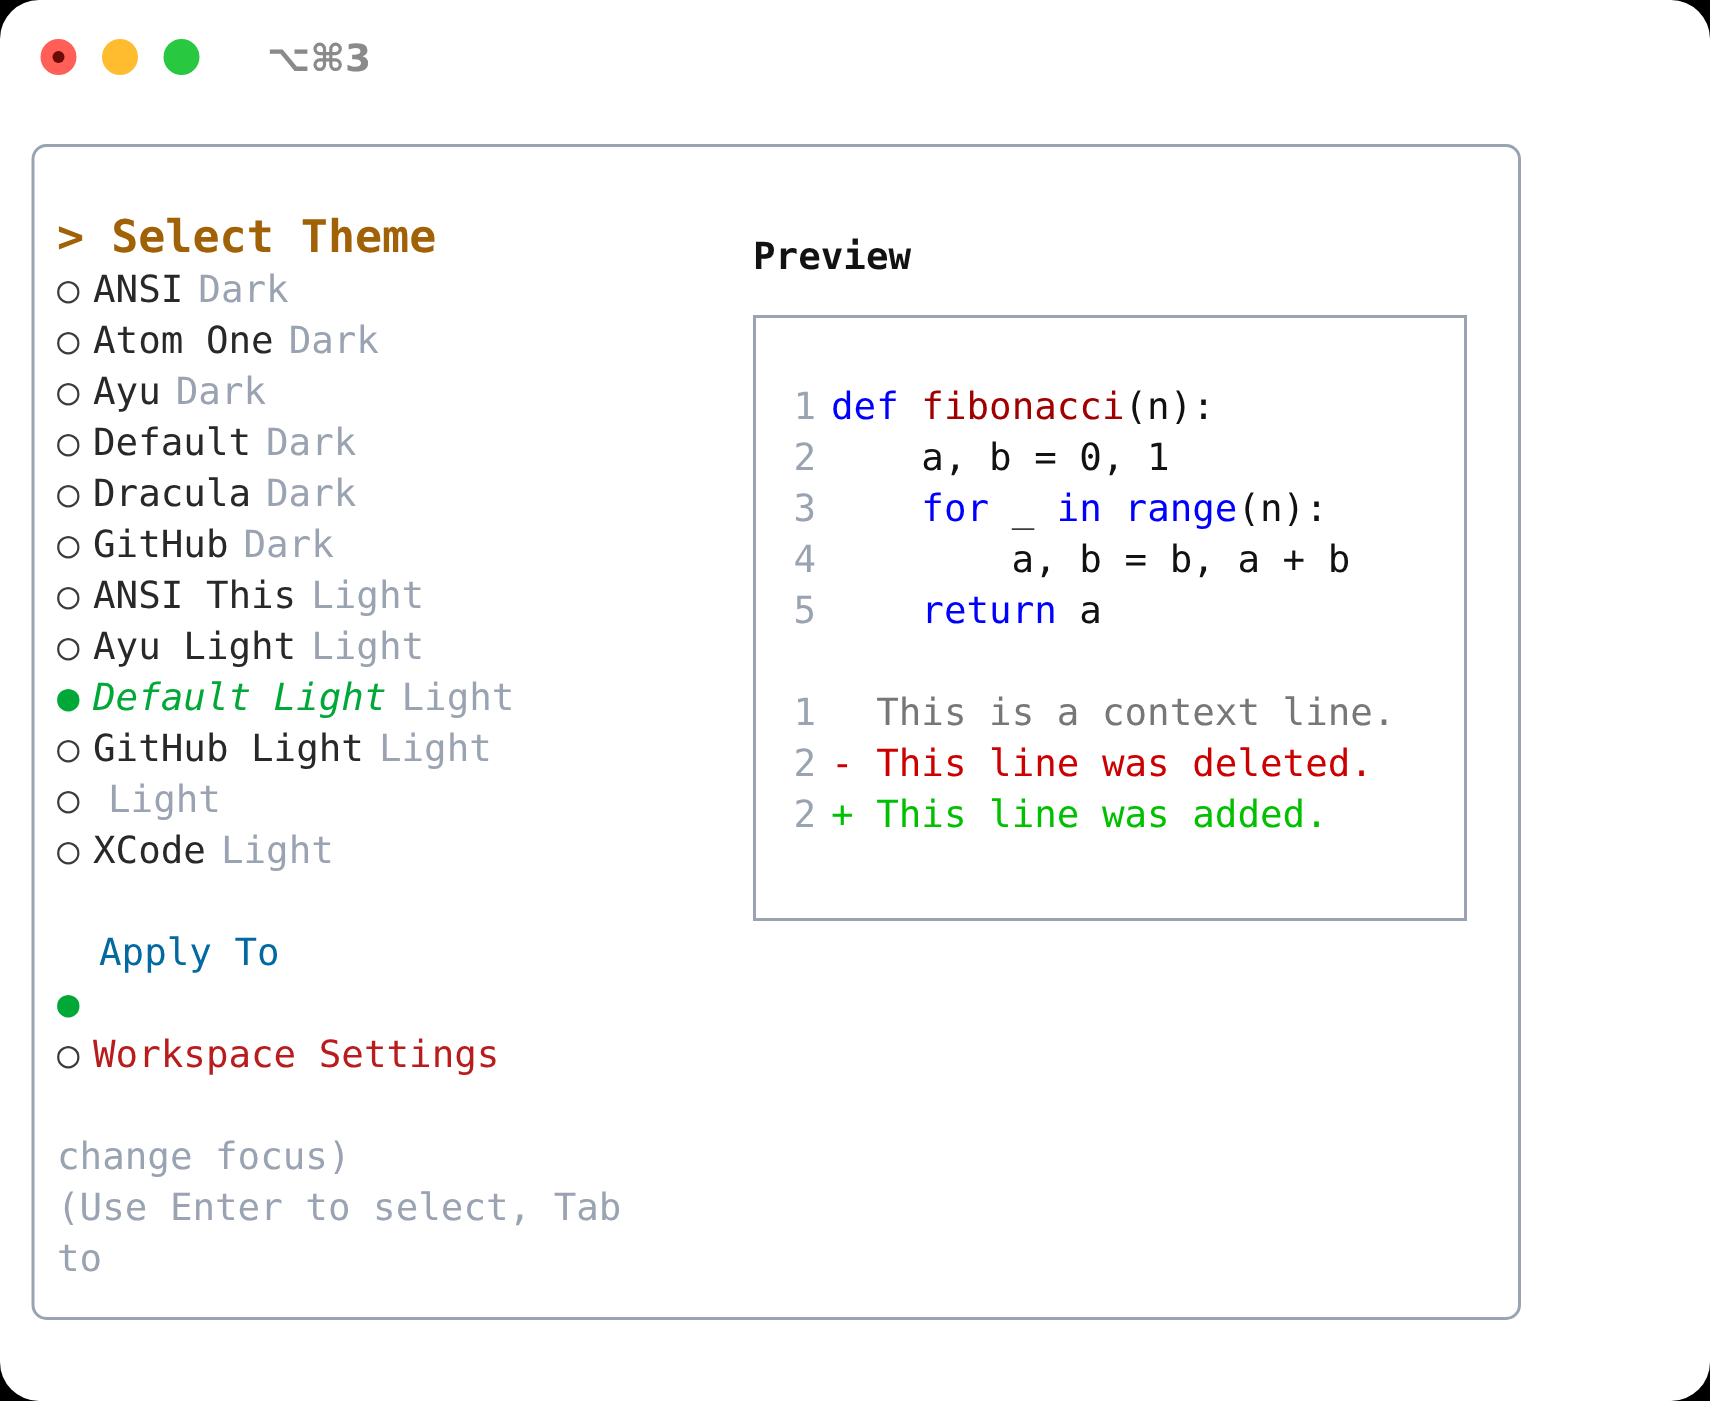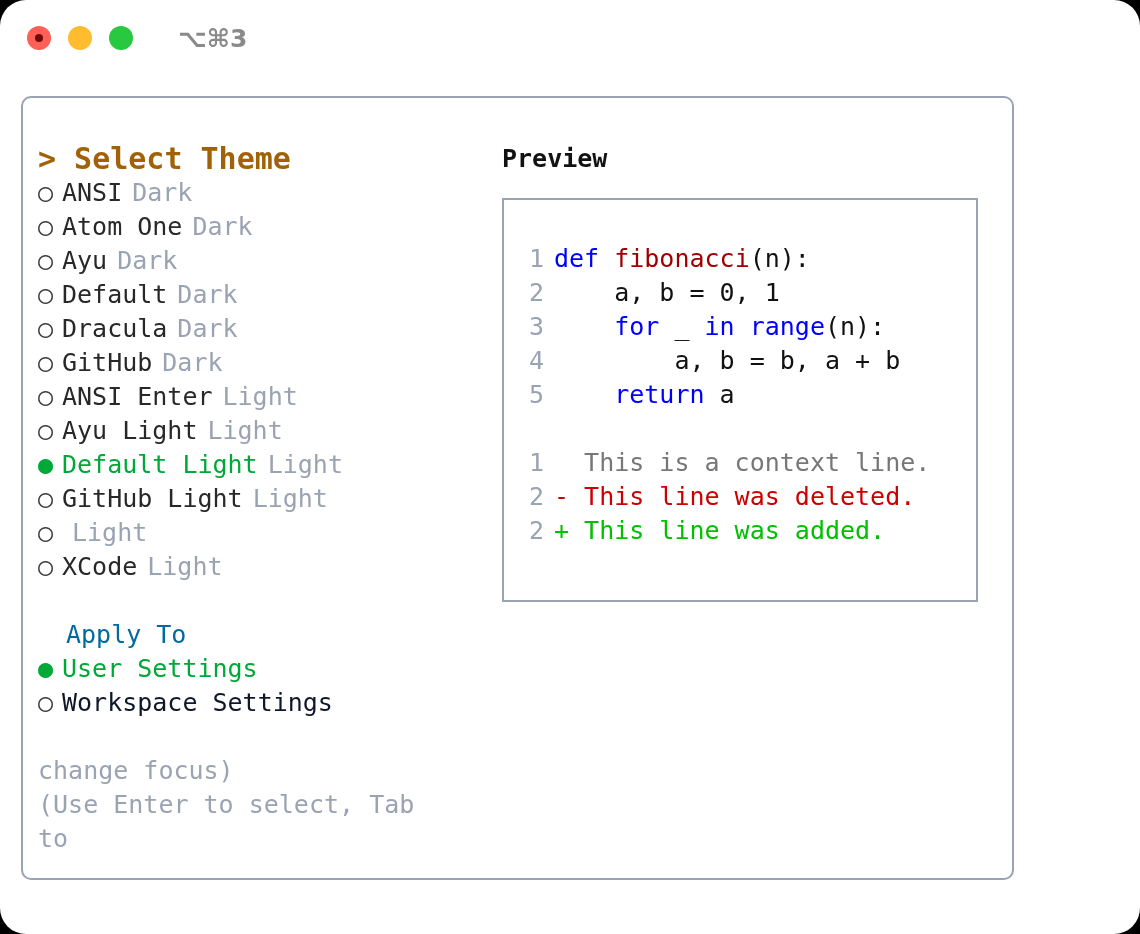--- a/index.html
+++ b/index.html
@@ -112,53 +112,53 @@
   }
   .bullet {
     display: inline-block;
     width: 24px;
     flex: 0 0 24px;
     color: #3b3b3b;
     font-size: 25px;
   }
   .bullet.selected { color: #00a838; }
   .row-label { color: #282828; }
-  .theme-row.selected .row-label { color: #00a838; }
+  .theme-row.selected .row-label { color: #00a838; font-style: italic; }
   .row-variant {
     color: #9aa3b2;
     margin-left: 10px;
   }
   .theme-row.selected .row-variant { color: #9aa3b2; }
 
   #apply-section {
     margin-top: 34px;
   }
   .section-header {
     font-size: 25px;
     color: #0369a1;
     line-height: 34px;
     padding-left: 28px;
     white-space: pre;
   }
-  .apply-row .row-label { color: #0f172a; }
+  .apply-row .row-label { color: #b91c1c; }
   .apply-row.selected .row-label { color: #00a838; }
 
   #help-text {
     margin-top: 34px;
     color: #9aa3b2;
     font-size: 25px;
     line-height: 34px;
     width: 400px;
   }
 
   
   #right-column {
     position: absolute;
     left: 479px;
-    top: 44px;
+    top: 56px;
     width: 500px;
   }
   #preview-heading {
     font-size: 25px;
     font-weight: bold;
     color: #121212;
     line-height: 34px;
   }
   #preview-box {
     margin-top: 22px;
@@ -221,32 +221,32 @@
 
         <div class="list-header">&gt; Select Theme</div>
 
         <div id="theme-list">
             <div class="theme-row"><span class="bullet">○</span><span class="row-label">ANSI</span><span class="row-variant">Dark</span></div>
             <div class="theme-row"><span class="bullet">○</span><span class="row-label">Atom One</span><span class="row-variant">Dark</span></div>
             <div class="theme-row"><span class="bullet">○</span><span class="row-label">Ayu</span><span class="row-variant">Dark</span></div>
             <div class="theme-row"><span class="bullet">○</span><span class="row-label">Default</span><span class="row-variant">Dark</span></div>
             <div class="theme-row"><span class="bullet">○</span><span class="row-label">Dracula</span><span class="row-variant">Dark</span></div>
             <div class="theme-row"><span class="bullet">○</span><span class="row-label">GitHub</span><span class="row-variant">Dark</span></div>
-            <div class="theme-row"><span class="bullet">○</span><span class="row-label">ANSI Enter</span><span class="row-variant">Light</span></div>
+            <div class="theme-row"><span class="bullet">○</span><span class="row-label">ANSI This</span><span class="row-variant">Light</span></div>
             <div class="theme-row"><span class="bullet">○</span><span class="row-label">Ayu Light</span><span class="row-variant">Light</span></div>
             <div class="theme-row selected"><span class="bullet selected">●</span><span class="row-label">Default Light</span><span class="row-variant">Light</span></div>
             <div class="theme-row"><span class="bullet">○</span><span class="row-label">GitHub Light</span><span class="row-variant">Light</span></div>
             <div class="theme-row"><span class="bullet">○</span><span class="row-variant">Light</span></div>
             <div class="theme-row"><span class="bullet">○</span><span class="row-label">XCode</span><span class="row-variant">Light</span></div>
           </div>
 
         <div id="apply-section">
           <div class="section-header">Apply To</div>
           <div id="apply-list">
-              <div class="apply-row selected"><span class="bullet selected">●</span><span class="row-label">User Settings</span></div>
+              <div class="apply-row selected"><span class="bullet selected">●</span></div>
               <div class="apply-row"><span class="bullet">○</span><span class="row-label">Workspace Settings</span></div>
             </div>
         </div>
 
         <div id="help-text">
           <div>change focus)</div>
           <div>(Use Enter to select, Tab to</div>
         </div>
       </div>
 

